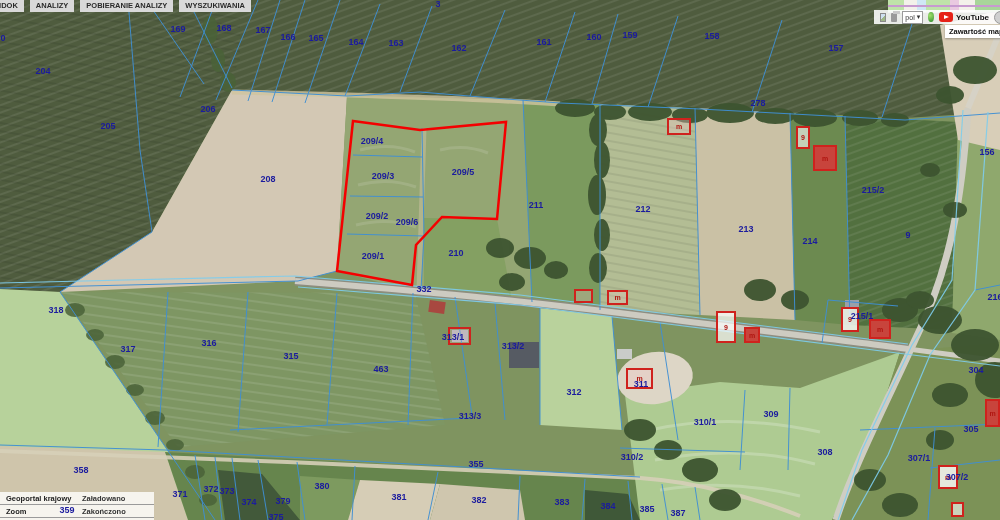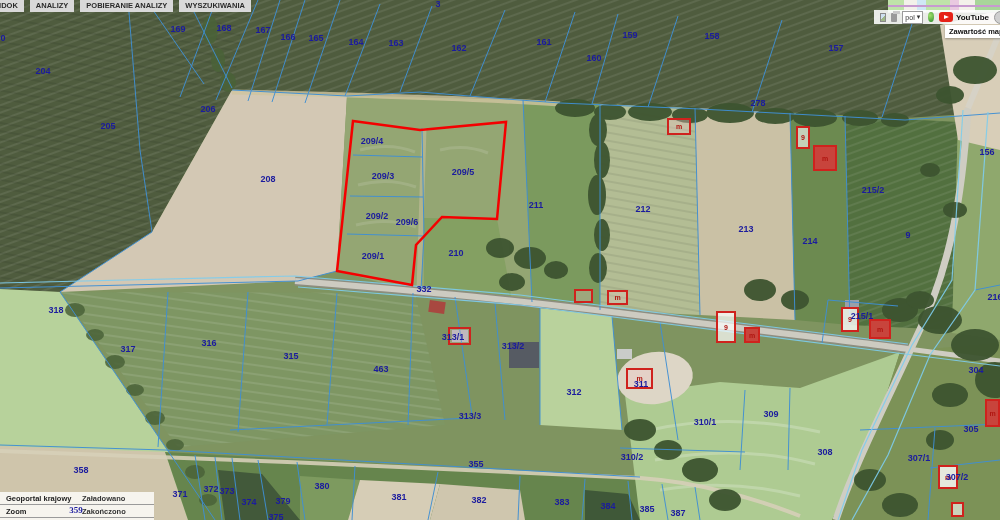--- a/index.html
+++ b/index.html
@@ -308,21 +308,21 @@
   <div id="plabels">
       <div class="plabel" style="left: 178px; top: 29px; color: rgb(27, 27, 158);">169</div>
       <div class="plabel" style="left: 224px; top: 28px; color: rgb(27, 27, 158);">168</div>
       <div class="plabel" style="left: 263px; top: 30px; color: rgb(27, 27, 158);">167</div>
       <div class="plabel" style="left: 288px; top: 37px; color: rgb(27, 27, 158);">166</div>
       <div class="plabel" style="left: 316px; top: 38px; color: rgb(27, 27, 158);">165</div>
       <div class="plabel" style="left: 356px; top: 42px; color: rgb(27, 27, 158);">164</div>
       <div class="plabel" style="left: 396px; top: 43px; color: rgb(27, 27, 158);">163</div>
       <div class="plabel" style="left: 459px; top: 48px; color: rgb(27, 27, 158);">162</div>
       <div class="plabel" style="left: 544px; top: 42px; color: rgb(27, 27, 158);">161</div>
-      <div class="plabel" style="left: 594px; top: 37px; color: rgb(27, 27, 158); margin-top: 21px;">160</div>
+      <div class="plabel" style="left: 594px; top: 37px; color: rgb(27, 27, 158);">160</div>
       <div class="plabel" style="left: 630px; top: 35px; color: rgb(27, 27, 158);">159</div>
       <div class="plabel" style="left: 712px; top: 36px; color: rgb(27, 27, 158);">158</div>
       <div class="plabel" style="left: 836px; top: 48px; color: rgb(27, 27, 158);">157</div>
       <div class="plabel" style="left: 987px; top: 152px; color: rgb(27, 27, 158);">156</div>
       <div class="plabel" style="left: 43px; top: 71px; color: rgb(27, 27, 158);">204</div>
       <div class="plabel" style="left: 108px; top: 126px; color: rgb(27, 27, 158);">205</div>
       <div class="plabel" style="left: 208px; top: 109px; color: rgb(27, 27, 158);">206</div>
       <div class="plabel" style="left: 758px; top: 103px; color: rgb(27, 27, 158);">278</div>
       <div class="plabel" style="left: 268px; top: 179px; color: rgb(27, 27, 158);">208</div>
       <div class="plabel" style="left: 372px; top: 141px; color: rgb(27, 27, 158);">209/4</div>
@@ -354,21 +354,21 @@
       <div class="plabel" style="left: 641px; top: 384px; color: rgb(27, 27, 158);">311</div>
       <div class="plabel" style="left: 705px; top: 422px; color: rgb(27, 27, 158);">310/1</div>
       <div class="plabel" style="left: 771px; top: 414px; color: rgb(27, 27, 158);">309</div>
       <div class="plabel" style="left: 632px; top: 457px; color: rgb(27, 27, 158);">310/2</div>
       <div class="plabel" style="left: 825px; top: 452px; color: rgb(27, 27, 158);">308</div>
       <div class="plabel" style="left: 971px; top: 429px; color: rgb(27, 27, 158);">305</div>
       <div class="plabel" style="left: 919px; top: 458px; color: rgb(27, 27, 158);">307/1</div>
       <div class="plabel" style="left: 957px; top: 477px; color: rgb(27, 27, 158);">307/2</div>
       <div class="plabel" style="left: 476px; top: 464px; color: rgb(27, 27, 158);">355</div>
       <div class="plabel" style="left: 81px; top: 470px; color: rgb(27, 27, 158);">358</div>
-      <div class="plabel lbl-359" style="left: 76px; top: 510px; color: rgb(27, 27, 158); font-family: Liberation Serif, serif;">359</div>
+      <div class="plabel lbl-359" style="left: 67px; top: 510px; color: rgb(27, 27, 158);">359</div>
       <div class="plabel" style="left: 180px; top: 494px; color: rgb(27, 27, 158);">371</div>
       <div class="plabel" style="left: 211px; top: 489px; color: rgb(27, 27, 158);">372</div>
       <div class="plabel" style="left: 227px; top: 491px; color: rgb(27, 27, 158);">373</div>
       <div class="plabel" style="left: 249px; top: 502px; color: rgb(27, 27, 158);">374</div>
       <div class="plabel" style="left: 276px; top: 517px; color: rgb(27, 27, 158);">375</div>
       <div class="plabel" style="left: 283px; top: 501px; color: rgb(27, 27, 158);">379</div>
       <div class="plabel" style="left: 322px; top: 486px; color: rgb(27, 27, 158);">380</div>
       <div class="plabel" style="left: 399px; top: 497px; color: rgb(27, 27, 158);">381</div>
       <div class="plabel" style="left: 479px; top: 500px; color: rgb(27, 27, 158);">382</div>
       <div class="plabel" style="left: 562px; top: 502px; color: rgb(27, 27, 158);">383</div>

